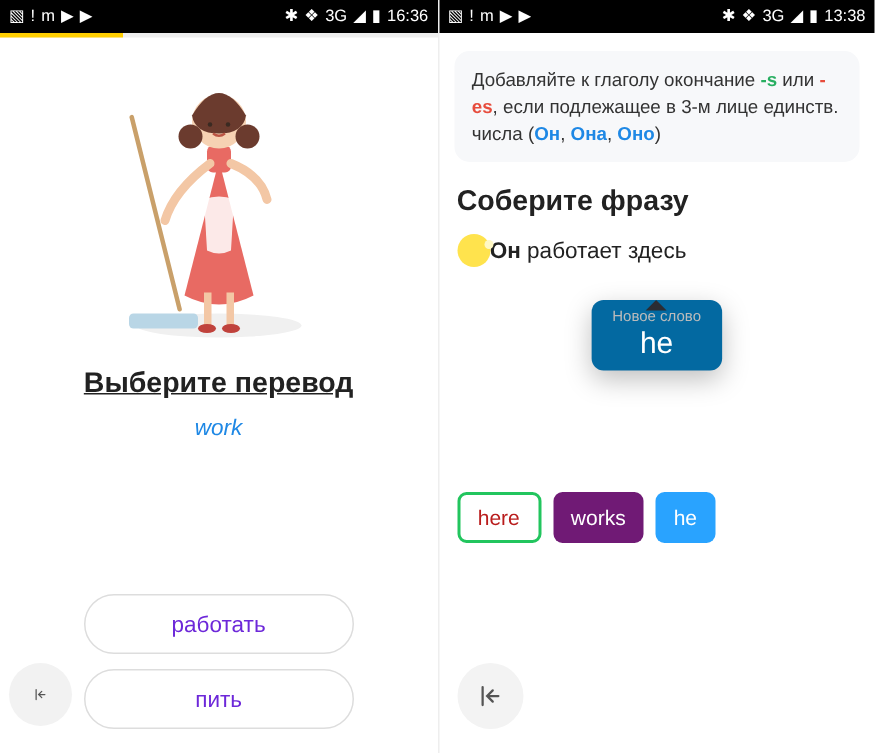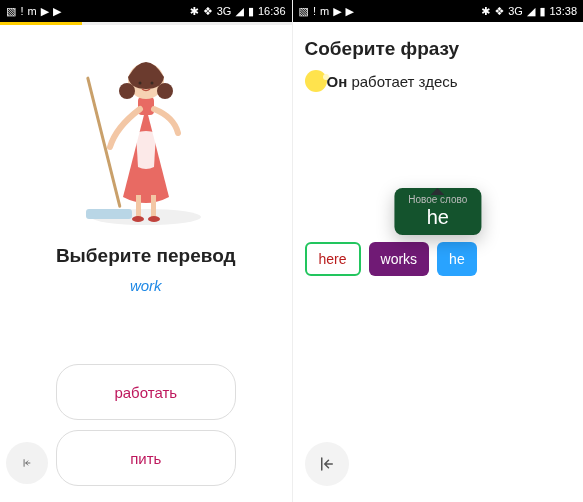--- a/index.html
+++ b/index.html
@@ -15,40 +15,40 @@
 
   .progress { height: 3px; background: #eee; width: 100%; }
   .progress-fill { height: 100%; background: #ffce00; }
   .progress-fill.left { width: 28%; }
 
   .content { flex: 1; display: flex; flex-direction: column; align-items: center; position: relative; }
 
   .illustration { margin-top: 12px; display:flex; justify-content:center; }
   .illustration svg { display:block; }
 
-  .select-title { font-weight: 700; font-size: 19px; color: #222; margin-top: 18px; }
+  .select-title { font-weight: 700; font-size: 19px; color: #222; margin-top: 18px; text-decoration: underline; }
   .select-word { color: #1e88e5; font-size: 15px; margin-top: 10px; font-style: italic; }
 
   .bottom-buttons { margin-top: auto; width: 100%; padding: 0 20px 16px 20px; display: flex; flex-direction: column; gap: 10px; align-items: center; }
-  .pill-btn { width: 180px; height: 56px; border: 1px solid #ddd; background: #fff; border-radius: 22px; font-size: 15px; color: #be185d; display:flex; align-items:center; justify-content:center; cursor:pointer; }
+  .pill-btn { width: 180px; height: 40px; border: 1px solid #ddd; background: #fff; border-radius: 22px; font-size: 15px; color: #6d28d9; display:flex; align-items:center; justify-content:center; cursor:pointer; }
   .back-btn { position: absolute; left: 6px; bottom: 18px; width: 42px; height: 42px; border-radius: 50%; background: #f2f2f2; display:flex; align-items:center; justify-content:center; cursor:pointer; }
 
   .tip-box { margin: 12px 10px 0 10px; background: #f7f8fa; border-radius: 10px; padding: 10px 12px; font-size: 12.5px; color: #333; line-height: 1.45; }
   .tip-s { color: #27ae60; font-weight: 700; }
   .tip-es { color: #e74c3c; font-weight: 700; }
   .tip-pr { color: #1e88e5; font-weight: 600; }
 
   .assemble-title { font-weight: 700; font-size: 19px; color: #222; margin: 16px 12px 0 12px; align-self: flex-start; }
   .phrase-row { display:flex; align-items:center; gap:0; margin: 10px 12px 0 12px; align-self:flex-start; }
   .bulb { width: 22px; height: 22px; border-radius: 50%; background: #ffe34d; position: relative; }
   .bulb::after { content:""; position:absolute; right:-2px; top:4px; width:6px; height:6px; border-radius:50%; background:#fff8c4; }
   .phrase { font-size: 15px; color: #222; }
   .phrase b { font-weight: 700; }
 
-  .tooltip { position:absolute; left:50%; transform:translateX(-50%); top:166px; background:#14532d; color:#fff; border-radius:8px; padding:6px 14px 8px; text-align:center; box-shadow:0 6px 18px rgba(0,0,0,.25); }
+  .tooltip { position:absolute; left:50%; transform:translateX(-50%); top:178px; background:#0369a1; color:#fff; border-radius:8px; padding:6px 14px 8px; text-align:center; box-shadow:0 6px 18px rgba(0,0,0,.25); }
   .tooltip .tlabel { font-size:10px; color:#bbb; }
   .tooltip .tword { font-size:20px; line-height:1; margin-top:2px; }
   .tooltip::after { content:""; position:absolute; top:-7px; left:36px; border:7px solid transparent; border-bottom-color:#2b2d33; }
 
   .chips { display:flex; gap:8px; margin-top: 150px; align-self:flex-start; padding-left: 12px; }
   .chip { height: 34px; padding: 0 12px; border-radius: 6px; font-size: 14px; display:flex; align-items:center; cursor:pointer; }
   .chip.white { background:#fff; border:2px solid #22c55e; color:#b91c1c; }
   .chip.green { background:#701a75; color:#fff; }
   .chip.blue { background:#29a3ff; color:#fff; }
 
@@ -148,20 +148,23 @@
         <span class="status-icon">✱</span>
         <span class="status-icon">❖</span>
         <span class="status-icon">3G</span>
         <span class="status-icon">◢</span>
         <span class="status-icon">▮</span>
         <span class="status-icon">13:38</span>
       </div>
     </div>
 
     <div class="content">
+      <div class="tip-box">
+        <span>Добавляйте к глаголу окончание </span><span class="tip-s">-s</span><span> или </span><span class="tip-es">-es</span><span>, если подлежащее в 3-м лице единств. числа (</span><span class="tip-pr">Он</span>, <span class="tip-pr">Она</span>, <span class="tip-pr">Оно</span><span>)</span>
+      </div>
 
       <div class="assemble-title">Соберите фразу</div>
 
       <div class="phrase-row">
         <div class="bulb"></div>
         <div class="phrase">
           <b>Он</b><span> работает здесь</span>
         </div>
       </div>
 

